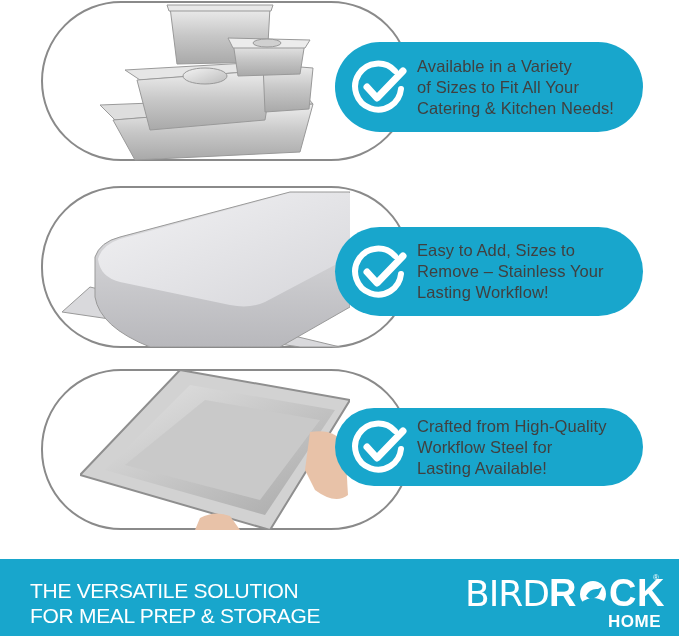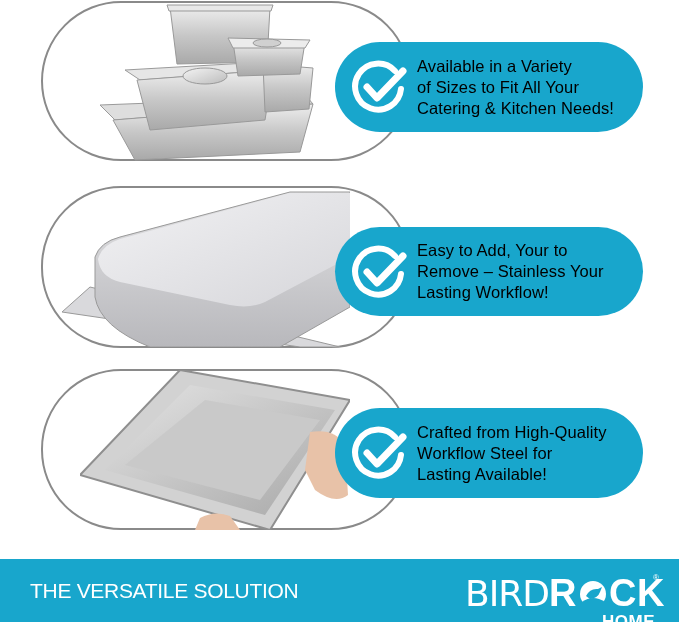--- a/index.html
+++ b/index.html
@@ -19,47 +19,47 @@
 
   .photo { position: absolute; overflow: hidden; }
 
   .pill {
     position: absolute;
     left: 335px; width: 308px;
     background: #18a6cc;
     border-radius: 46px;
     display: flex; align-items: center;
     padding-left: 16px;
-    color: #000000;
+    color: #404040;
   }
   .pill-1 { top: 42px; height: 90px; }
   .pill-2 { top: 227px; height: 89px; }
-  .pill-3 { top: 408px; height: 90px; }
+  .pill-3 { top: 408px; height: 78px; }
 
   .check { width: 56px; height: 56px; flex: 0 0 56px; margin-right: 10px; }
   .pill-text { font-size: 16.5px; line-height: 21px; letter-spacing: 0.1px; }
   .pill-text span { display: block; white-space: nowrap; }
 
   .footer {
-    position: absolute; left: 0; top: 559px; width: 679px; height: 63px;
+    position: absolute; left: 0; top: 559px; width: 679px; height: 77px;
     background: #18a6cc;
     color: #ffffff;
   }
   .tagline {
     position: absolute; left: 30px; top: 19px;
     font-size: 21px; line-height: 25px; letter-spacing: -0.3px;
   }
   .tagline span { display: block; white-space: nowrap; }
 
   .logo { position: absolute; left: 424px; top: 10px; width: 240px; height: 65px; }
   .logo-main { position: absolute; left: 0; top: 4px; font-size: 38px; line-height: 40px; white-space: nowrap; letter-spacing: 0.5px; margin-left: 41px; }
   .logo-thin { font-weight: normal; font-family: "DejaVu Sans", sans-serif; font-size: 36px; letter-spacing: -1px; }
   .logo-bold { font-weight: bold; font-family: "Liberation Sans", sans-serif; }
   .logo-reg { position: absolute; left: 229px; top: 4px; font-size: 8px; }
-  .logo-sub { position: absolute; left: 178px; top: 43px; font-size: 17px; font-weight: bold; letter-spacing: 0.5px; }
+  .logo-sub { position: absolute; left: 184px; top: 43px; font-size: 17px; font-weight: bold; letter-spacing: 0.5px; }
 </style>
 </head>
 <body>
 
 <div class="frame frame-1"></div>
 <svg class="photo" style="left:95px;top:2px;width:225px;height:160px" viewBox="0 0 225 160">
   <defs>
     <linearGradient id="steel" x1="0" y1="0" x2="0" y2="1">
       <stop offset="0" stop-color="#eeeeee"></stop>
         <stop offset="0.5" stop-color="#c7c7c7"></stop>
@@ -116,21 +116,21 @@
   <path d="M35,70 Q40,55 60,50 L230,5 L290,5 L290,120 L220,160 L90,160 Q40,140 35,110 Z" fill="url(#lidSide)" stroke="#999"></path>
   <path d="M38,72 Q42,58 60,52 L230,6 L290,6 L290,70 L205,115 Q190,122 170,118 L60,95 Q40,90 38,72 Z" fill="url(#lidTop)"></path>
 </svg>
 
 <div class="pill pill-2">
   <svg class="check" viewBox="0 0 56 56">
     <path d="M44 12 A23 23 0 1 0 50 30" fill="none" stroke="#fff" stroke-width="6" stroke-linecap="round"></path>
     <path d="M16 28 L26 39 L52 12" fill="none" stroke="#fff" stroke-width="7" stroke-linecap="round" stroke-linejoin="round"></path>
   </svg>
   <div class="pill-text">
-    <span>Easy to Add, Your to</span>
+    <span>Easy to Add, Sizes to</span>
     <span>Remove – Stainless Your</span>
     <span>Lasting Workflow!</span>
   </div>
 </div>
 
 <div class="frame frame-3"></div>
 <svg class="photo" style="left:80px;top:370px;width:270px;height:160px" viewBox="0 0 270 160">
   <defs>
     <linearGradient id="panIn" x1="0" y1="0" x2="1" y2="1">
       <stop offset="0" stop-color="#e4e4e4"></stop>
@@ -153,20 +153,21 @@
   <div class="pill-text">
     <span>Crafted from High-Quality</span>
     <span>Workflow Steel for</span>
     <span>Lasting Available!</span>
   </div>
 </div>
 
 <div class="footer">
   <div class="tagline">
     <span>THE VERSATILE SOLUTION</span>
+    <span>FOR MEAL PREP &amp; STORAGE</span>
   </div>
   <div class="logo">
     <div class="logo-main">
       <span class="logo-thin">BIRD</span><span class="logo-bold">R<svg width="30" height="28" viewBox="0 0 30 28" style="vertical-align:-2px;margin:0 1px">
             <circle cx="15" cy="14" r="13" fill="#fff"></circle>
             <path d="M8 16 Q12 8 20 9 L24 7 L22 12 Q20 18 12 19 Z" fill="#18a6cc"></path>
             <path d="M4 22 Q15 14 27 22 L27 27 L4 27 Z" fill="#18a6cc"></path>
           </svg>CK</span>
     </div>
     <span class="logo-reg">®</span>

